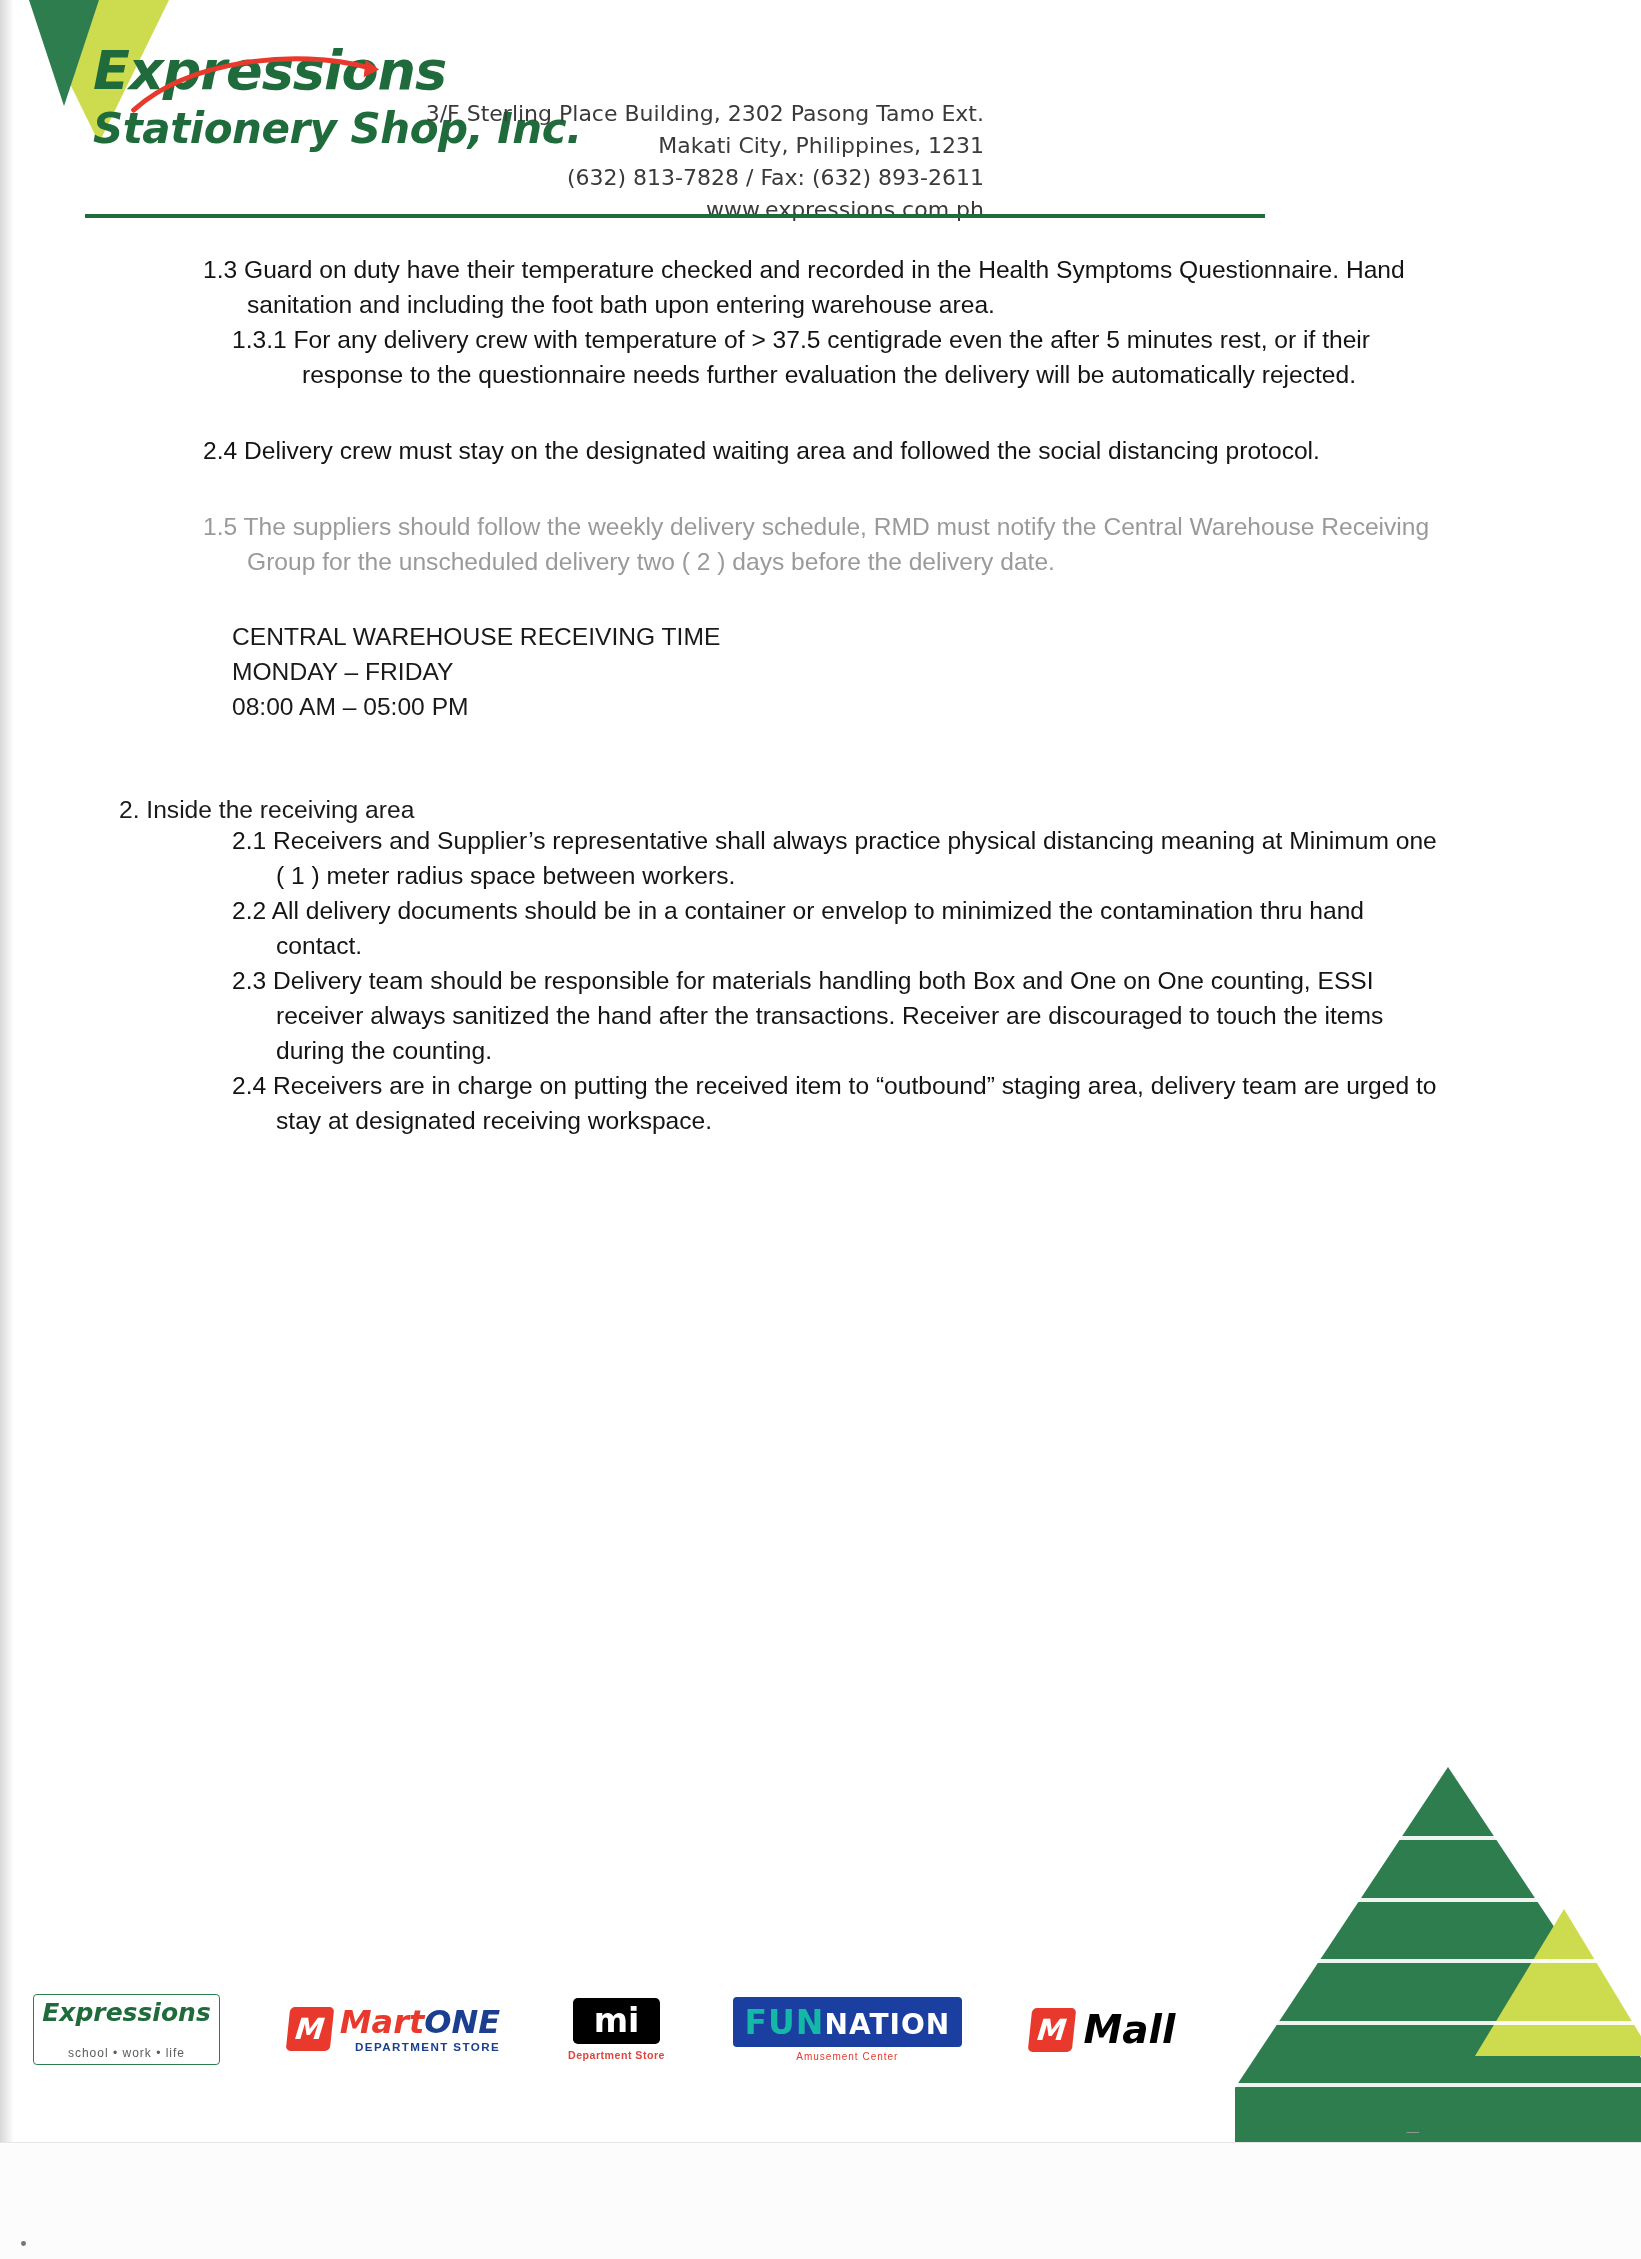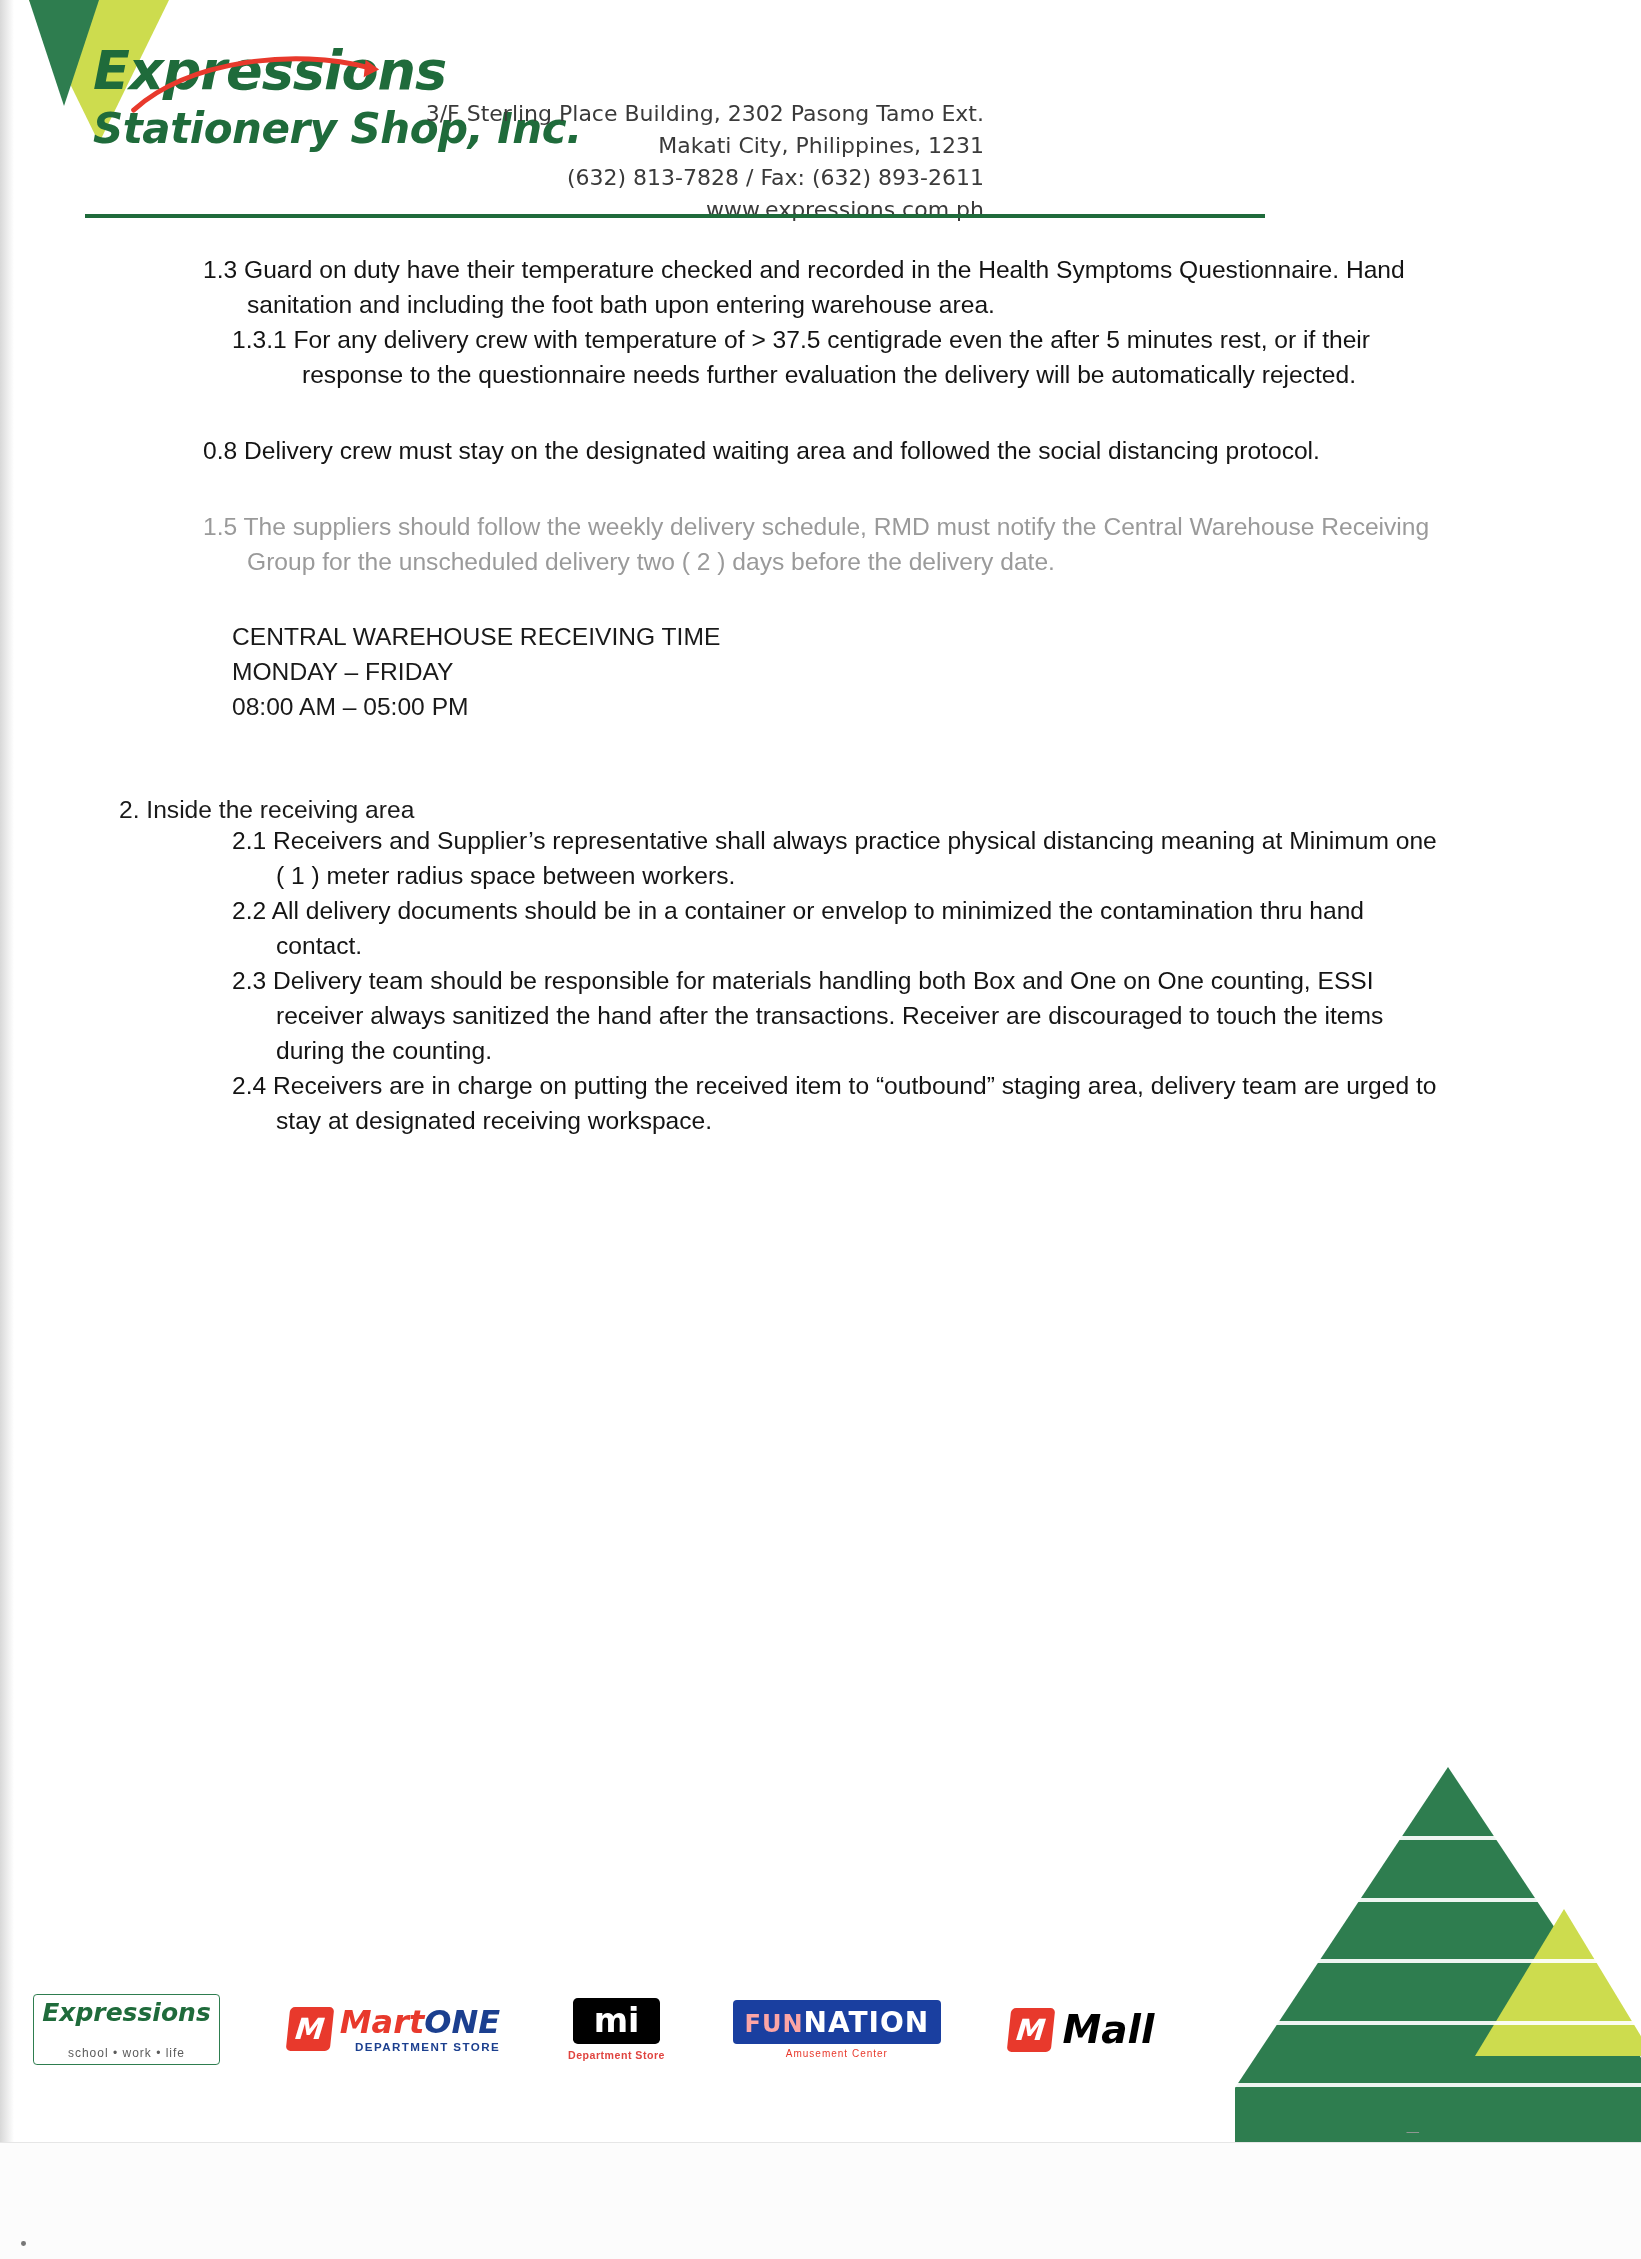--- a/index.html
+++ b/index.html
@@ -284,22 +284,22 @@
   }
   .fn-row {
     background: #1a3fa0;
     border-radius: 3.9px;
     padding: 5.8px 11.6px;
     display: inline-block;
   }
   .fn-fun {
     font-family: "DejaVu Sans", sans-serif;
     font-weight: bold;
-    font-size: 24px;
-    color: #fca5a5;
+    font-size: 33px;
+    color: #14b8a6;
     letter-spacing: 1px;
   }
   .fn-nation {
     font-family: "DejaVu Sans", sans-serif;
     font-weight: bold;
     font-size: 28px;
     color: #ffffff;
     letter-spacing: 1px;
   }
   .fn-sub {
@@ -361,21 +361,21 @@
     <div class="header-rule"></div>
   </div>
 
   <div class="body-area">
 
     <div class="blk ind-210 hang-1">1.3 Guard on duty have their temperature checked and recorded in the Health Symptoms Questionnaire. Hand sanitation and including the foot bath upon entering warehouse area.</div>
     <div class="blk ind-240 hang-2">1.3.1 For any delivery crew with temperature of &gt; 37.5 centigrade even the after 5 minutes rest, or if their response to the questionnaire needs further evaluation the delivery will be automatically rejected.</div>
 
     <div class="gap-m"></div>
 
-    <div class="blk ind-210 hang-1">0.8 Delivery crew must stay on the designated waiting area and followed the social distancing protocol.</div>
+    <div class="blk ind-210 hang-1">2.4 Delivery crew must stay on the designated waiting area and followed the social distancing protocol.</div>
 
     <div class="gap-m"></div>
 
     <div class="blk ind-210 hang-1 faded-strong">1.5 The suppliers should follow the weekly delivery schedule, RMD must notify the Central Warehouse Receiving Group for the unscheduled delivery two ( 2 ) days before the delivery date.</div>
 
     <div class="gap-m"></div>
 
     <div class="schedule">
       <div>CENTRAL WAREHOUSE RECEIVING TIME</div>
       <div>MONDAY – FRIDAY</div>

